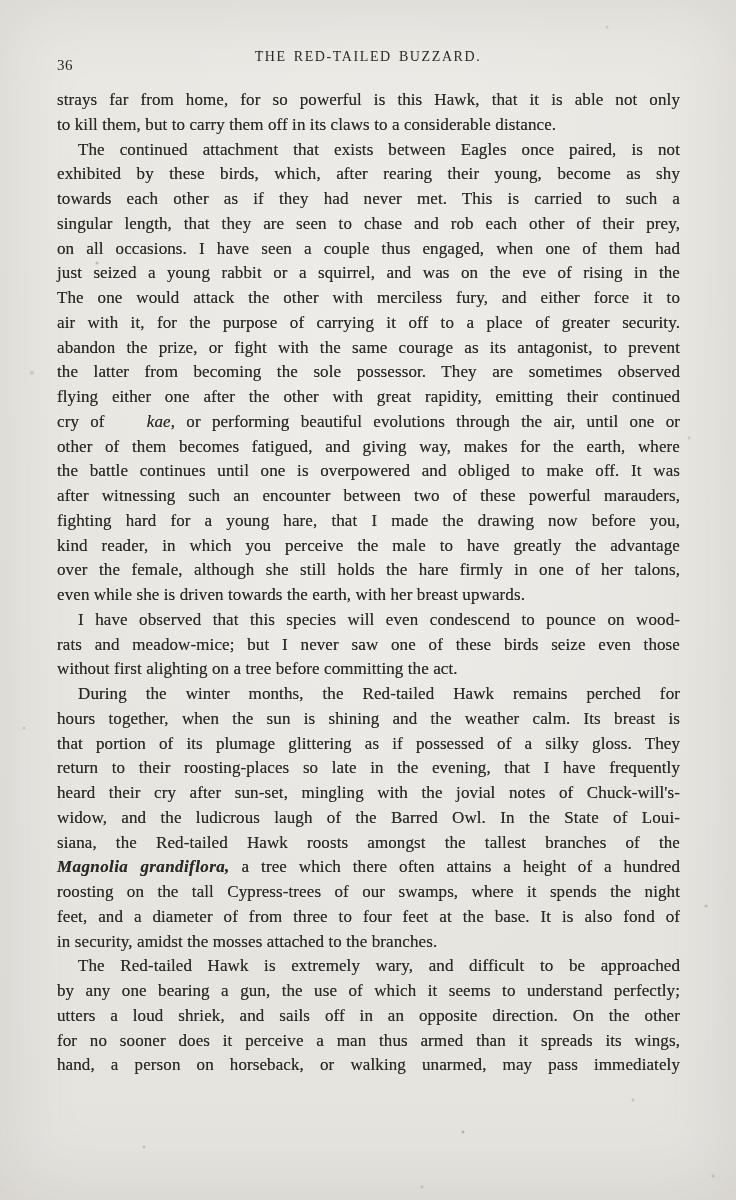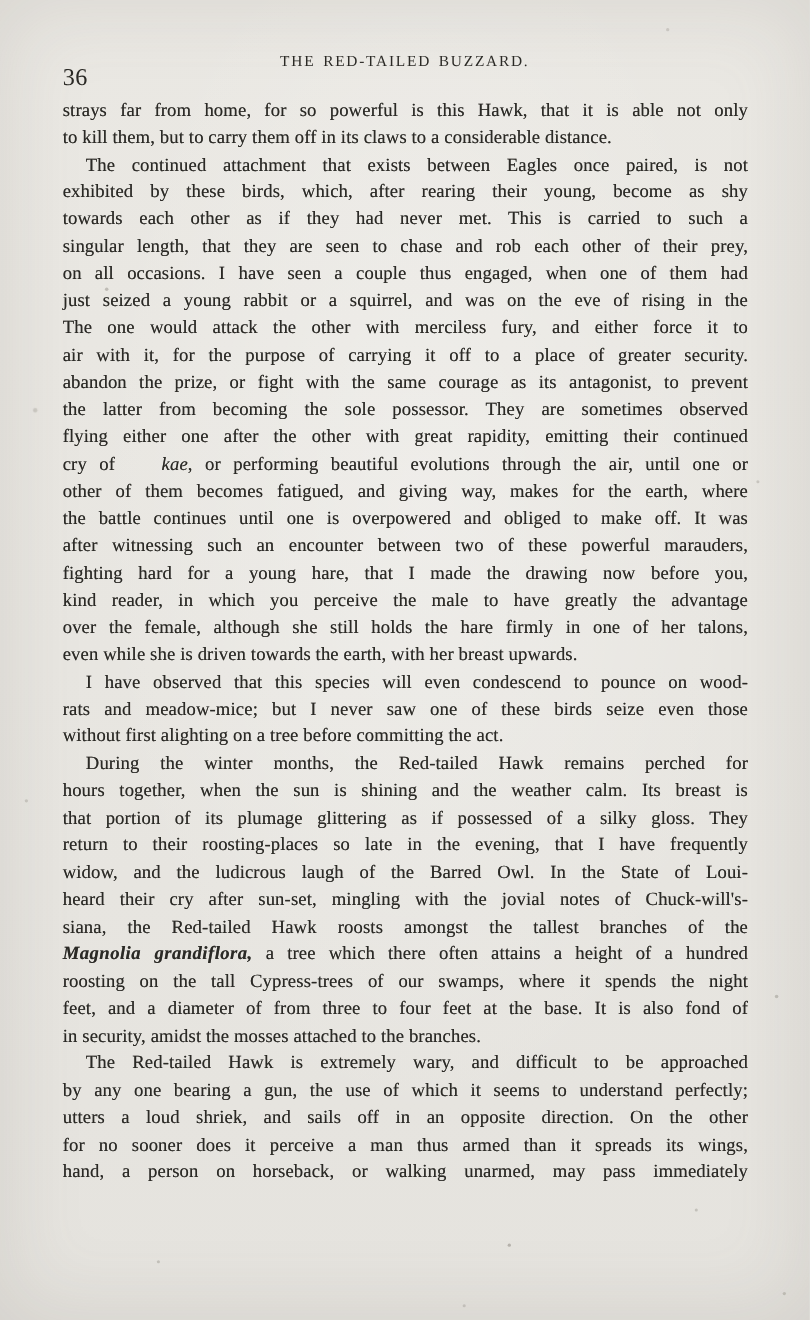--- a/index.html
+++ b/index.html
@@ -44,21 +44,21 @@
       688px 437px 0 0.4px rgba(95,90,80,0.22),
       23px 727px 0 0.5px rgba(95,90,80,0.22),
       712px 1175px 0 0.5px rgba(95,90,80,0.25),
       421px 1186px 0 0.4px rgba(95,90,80,0.22),
       606px 26px 0 0.5px rgba(95,90,80,0.20);
   }
   .page-number {
     position: absolute;
     left: 57px;
     top: 57px;
-    font-size: 22px;
+    font-size: 15px;
     letter-spacing: 0.5px;
   }
   .running-head {
     position: absolute;
     left: 0;
     right: 0;
     top: 49px;
     text-align: center;
     font-size: 14px;
     letter-spacing: 1.6px;
@@ -114,22 +114,22 @@
       <div class="line"><span>kind reader, in which you perceive the male to have greatly the advantage</span></div>
       <div class="line"><span>over the female, although she still holds the hare firmly in one of her talons,</span></div>
       <div class="line ragged"><span>even while she is driven towards the earth, with her breast upwards.</span></div>
       <div class="line indent"><span>I have observed that this species will even condescend to pounce on wood-</span></div>
       <div class="line"><span>rats and meadow-mice; but I never saw one of these birds seize even those</span></div>
       <div class="line ragged"><span>without first alighting on a tree before committing the act.</span></div>
       <div class="line indent"><span>During the winter months, the Red-tailed Hawk remains perched for</span></div>
       <div class="line"><span>hours together, when the sun is shining and the weather calm.  Its breast is</span></div>
       <div class="line"><span>that portion of its plumage glittering as if possessed of a silky gloss.  They</span></div>
       <div class="line"><span>return to their roosting-places so late in the evening, that I have frequently</span></div>
+      <div class="line"><span>heard their cry after sun-set, mingling with the jovial notes of Chuck-will's-</span></div>
       <div class="line"><span>widow, and the ludicrous laugh of the Barred Owl.  In the State of Loui-</span></div>
-      <div class="line"><span>heard their cry after sun-set, mingling with the jovial notes of Chuck-will's-</span></div>
       <div class="line"><span>siana, the Red-tailed Hawk roosts amongst the tallest branches of the</span></div>
       <div class="line"><span class="bit">Magnolia grandiflora,</span><span> a tree which there often attains a height of a hundred</span></div>
       <div class="line"><span>roosting on the tall Cypress-trees of our swamps, where it spends the night</span></div>
       <div class="line"><span>feet, and a diameter of from three to four feet at the base.  It is also fond of</span></div>
       <div class="line ragged"><span>in security, amidst the mosses attached to the branches.</span></div>
       <div class="line indent"><span>The Red-tailed Hawk is extremely wary, and difficult to be approached</span></div>
       <div class="line"><span>by any one bearing a gun, the use of which it seems to understand perfectly;</span></div>
       <div class="line"><span>utters a loud shriek, and sails off in an opposite direction.  On the other</span></div>
       <div class="line"><span>for no sooner does it perceive a man thus armed than it spreads its wings,</span></div>
       <div class="line"><span>hand, a person on horseback, or walking unarmed, may pass immediately</span></div>

